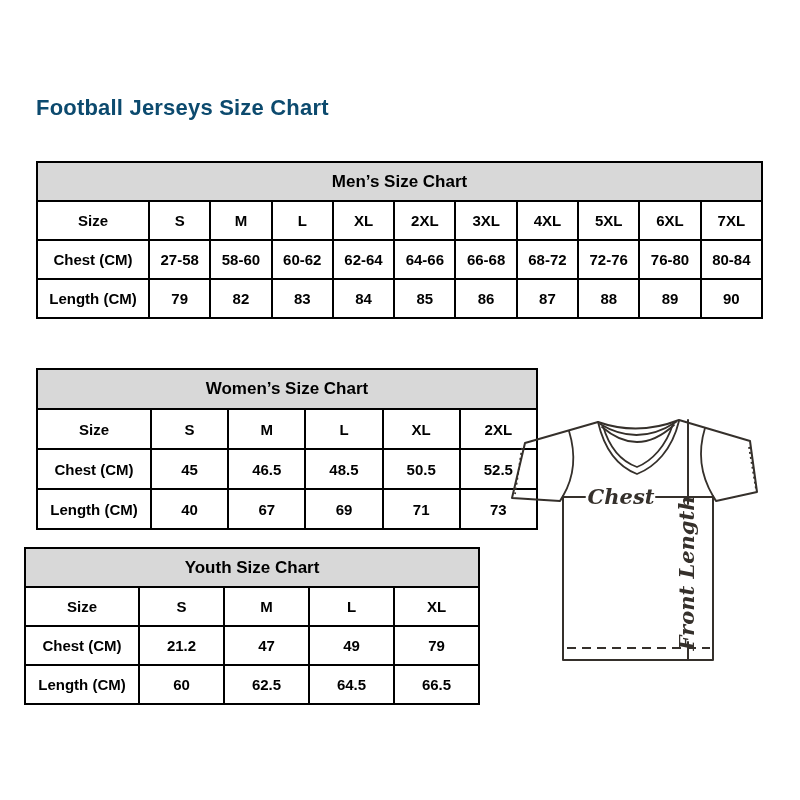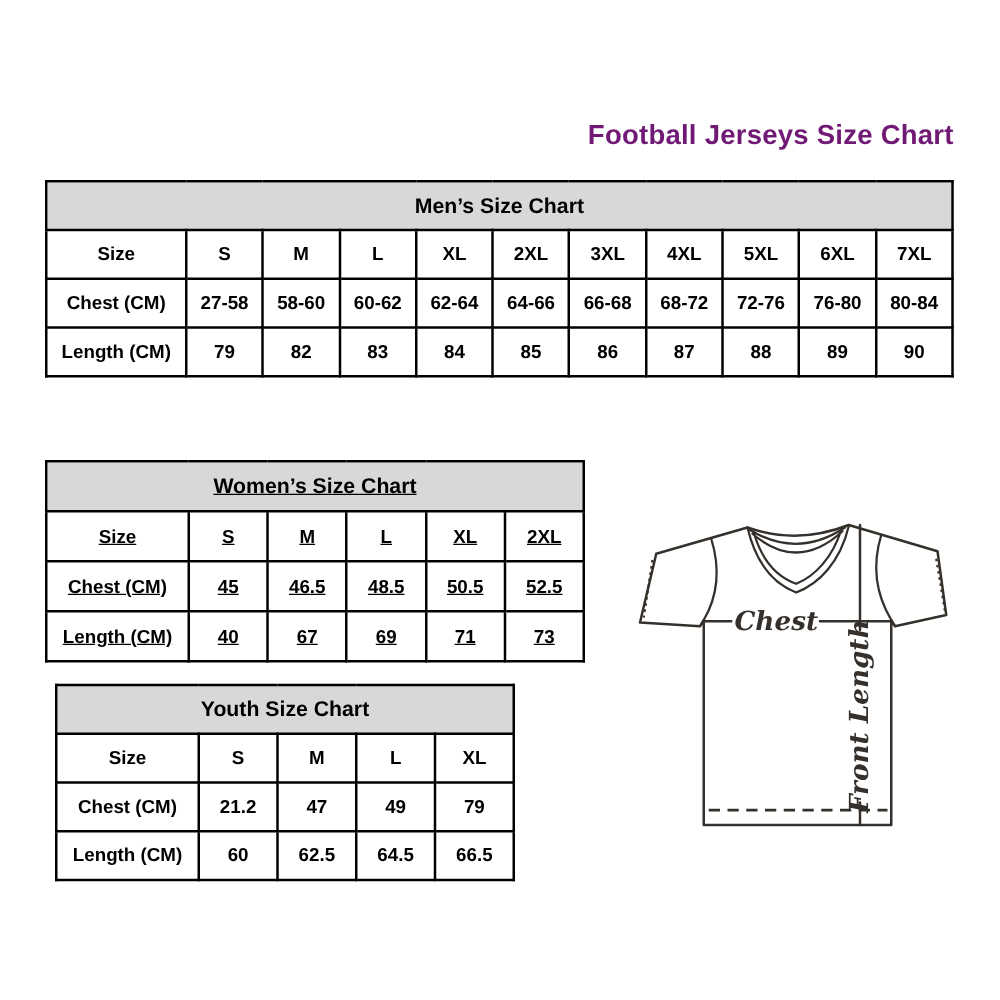--- a/index.html
+++ b/index.html
@@ -3,42 +3,42 @@
 <meta charset="utf-8">
 <style>
   html,body{margin:0;padding:0;}
   body{
     width:800px;height:800px;position:relative;background:#ffffff;
     font-family:"Liberation Sans",sans-serif;overflow:hidden;
     --header-bg:#d8d8d8; --diagram-stroke:#35302b; --line:#000000;
   }
   .page-title{
     position:absolute;left:36px;top:95px;width:727px;margin:0;
-    text-align:right;font-weight:bold;font-size:22px;color:#701a75;
+    text-align:left;font-weight:bold;font-size:22px;color:#0c4a6e;
     font-family:"Liberation Sans",sans-serif;letter-spacing:0.2px;
   }
   table.size-table{
     position:absolute;border-collapse:collapse;table-layout:fixed;
     font-family:"Liberation Sans",sans-serif;
   }
   table.size-table td{
     border:2px solid var(--line);
     text-align:center;vertical-align:middle;
     font-weight:bold;font-size:15px;color:#000;padding:0;
     overflow:hidden;white-space:nowrap;
   }
   table.size-table tr.title-row td{
     background:var(--header-bg);font-size:17px;
   }
   table.men td{height:37px;}
   table.women td{height:38px;}
   table.youth td{height:37px;}
-  #mens-table{left:36px;top:144px;width:727px;}
-  #womens-table{left:36px;top:368px;width:432px;text-decoration:underline;}
-  #youth-table{left:44px;top:547px;width:368px;}
+  #mens-table{left:36px;top:161px;width:727px;}
+  #womens-table{left:36px;top:368px;width:502px;}
+  #youth-table{left:24px;top:547px;width:456px;}
   .jersey-diagram{position:absolute;left:505px;top:412px;}
   .j{fill:none;stroke:var(--diagram-stroke);stroke-width:2;stroke-linejoin:round;stroke-linecap:round;}
   .j-thin{fill:none;stroke:var(--diagram-stroke);stroke-width:1.8;stroke-linejoin:round;stroke-linecap:round;}
   .j-dot{fill:none;stroke:var(--diagram-stroke);stroke-width:1.8;stroke-dasharray:2 3;}
   .j-hem{fill:none;stroke:var(--diagram-stroke);stroke-width:2.2;stroke-dasharray:9 6;}
   .j-label{
     fill:var(--diagram-stroke);
     font-family:"DejaVu Serif","Liberation Serif",serif;
     font-style:italic;font-weight:bold;font-size:21px;
   }

